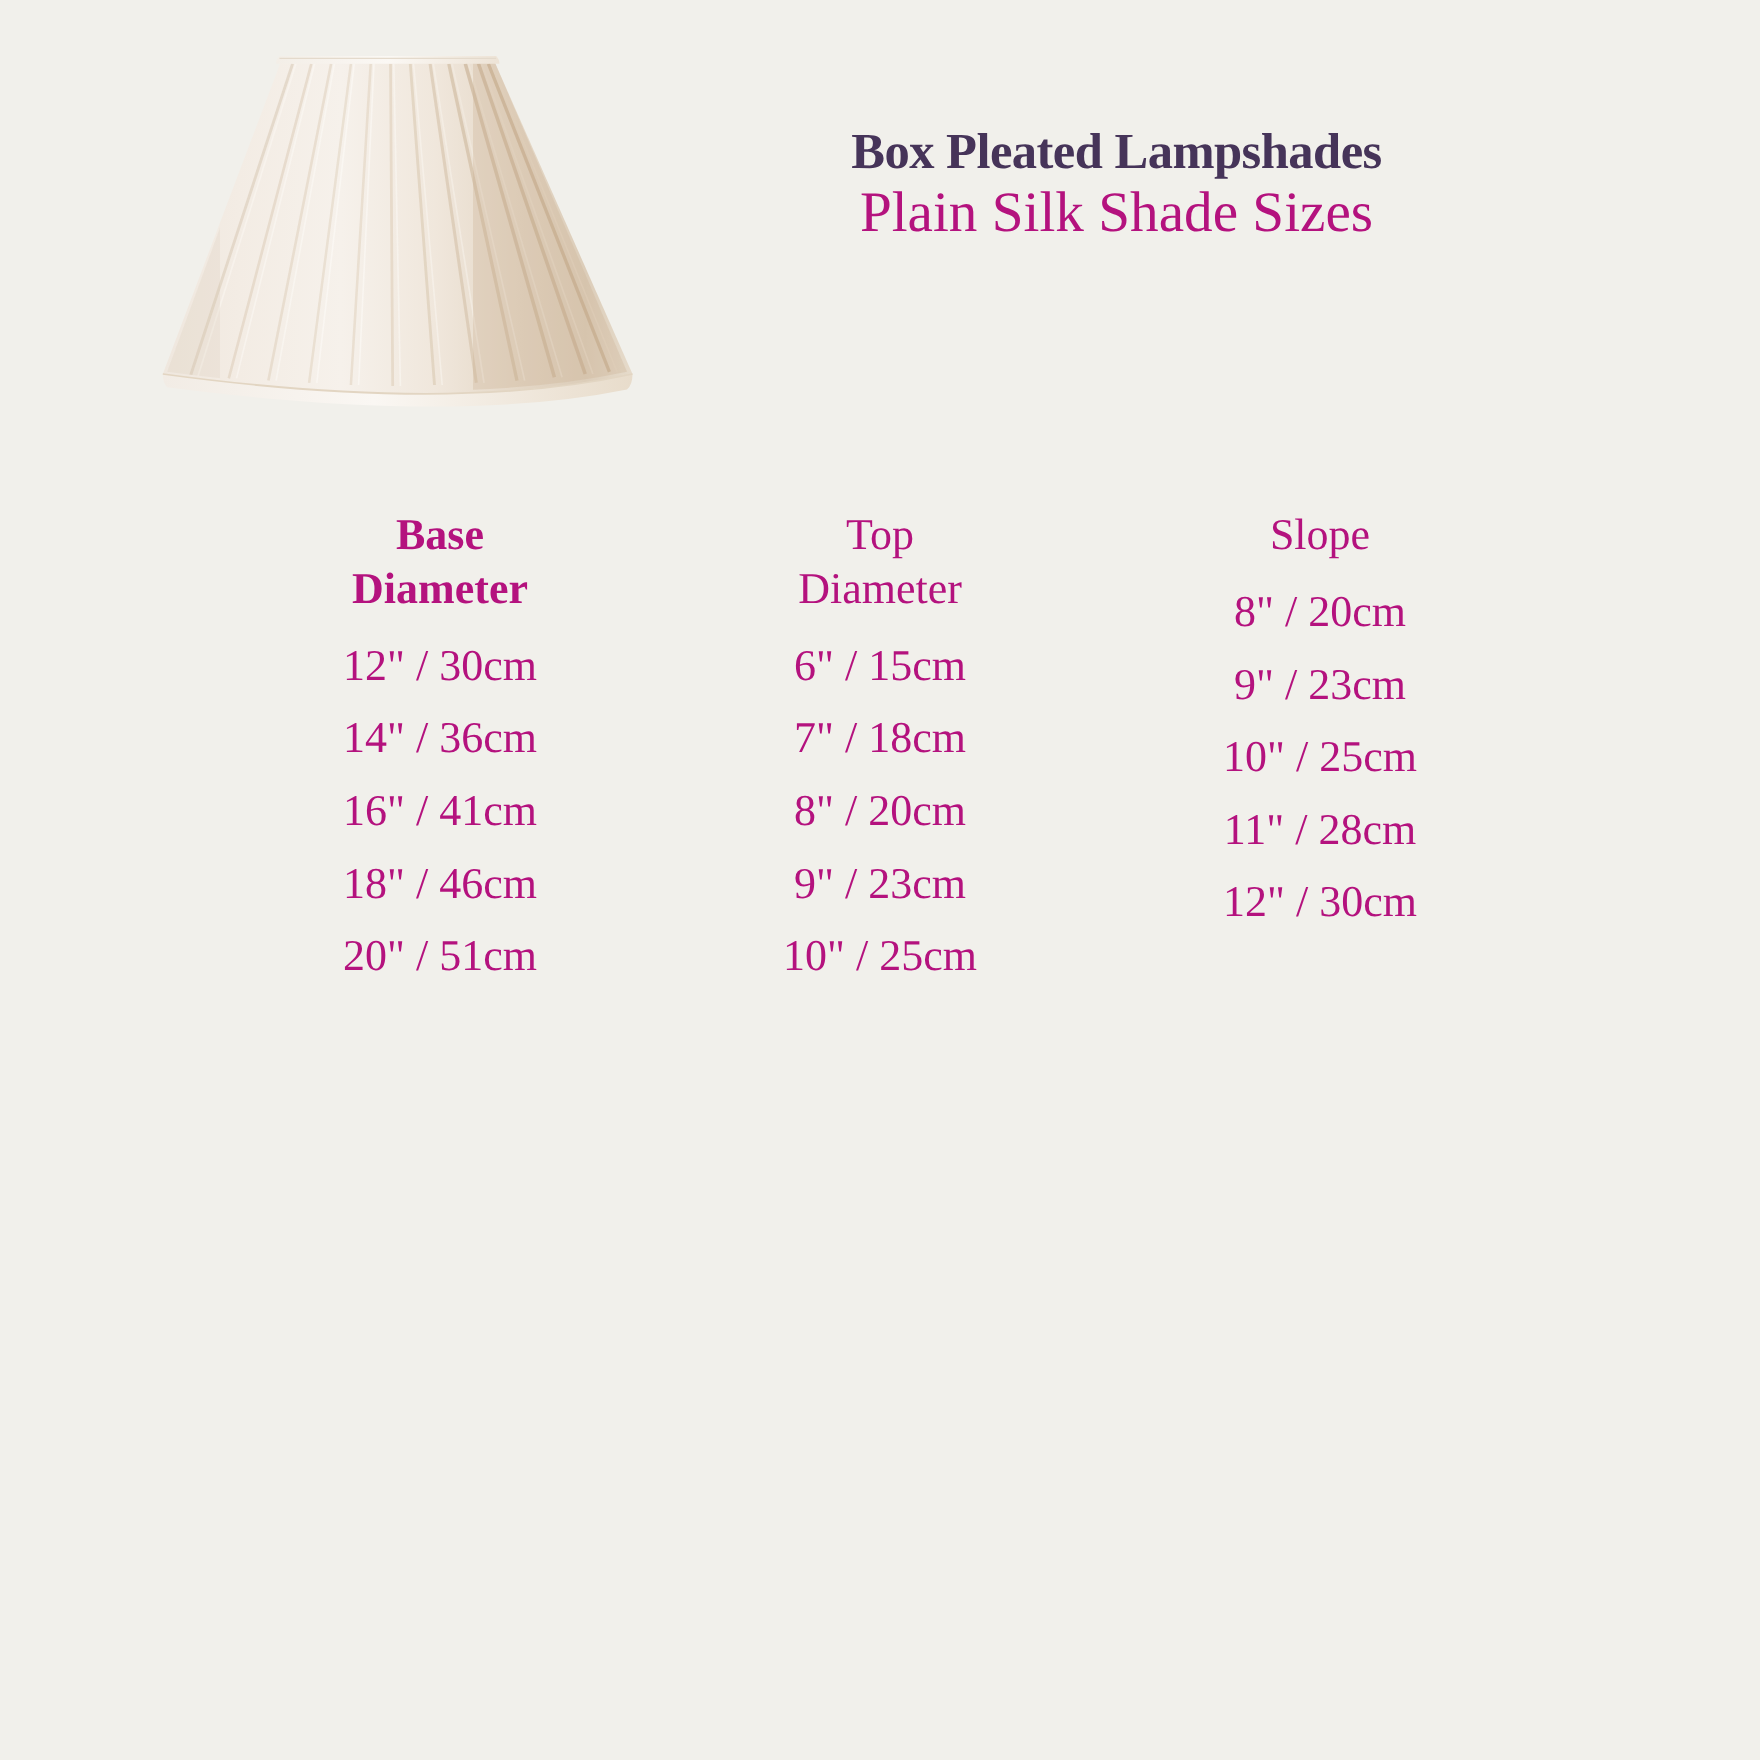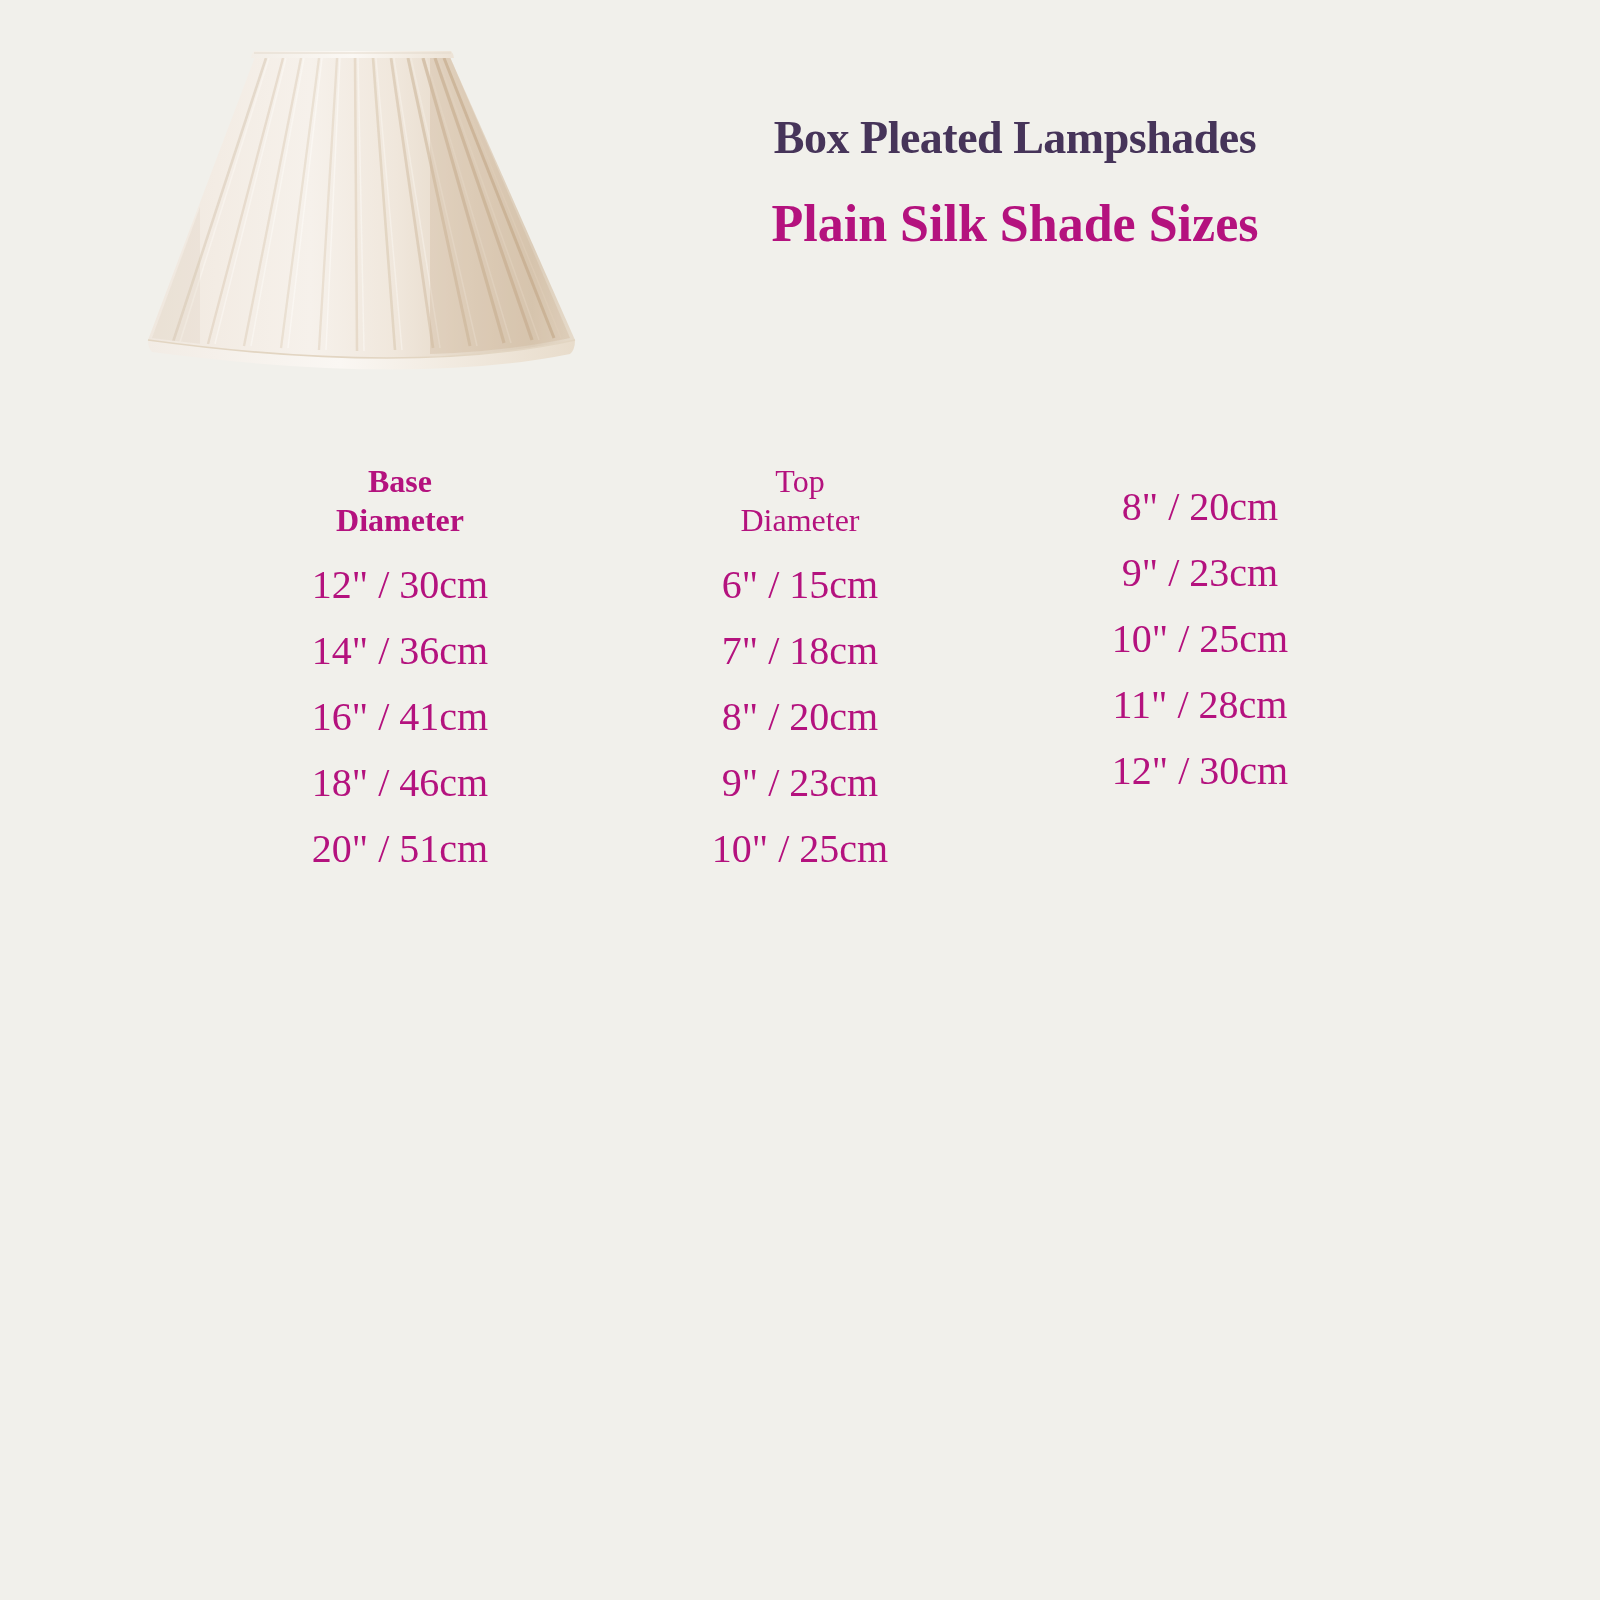--- a/index.html
+++ b/index.html
@@ -40,44 +40,43 @@
   }
   #main-title {
     color:#463459;
     font-size:46px;
     font-weight:bold;
     letter-spacing:-0.5px;
     line-height:1.12;
     white-space:nowrap;
   }
   #sub-title {
-    margin-top:30px;
     color:#B4127E;
     font-size:52px;
-    font-weight:bold;
+    font-weight:normal;
     line-height:1.15;
     white-space:nowrap;
   }
 
   
   #size-table {
     position:absolute;
     left:200px;
     top:462px;
     width:1240px;
     display:flex;
     justify-content:flex-start;
   }
   .size-col {
     width:400px;
     text-align:center;
     color:#B4127E;
   }
   .col-header {
-    font-size:32px;
+    font-size:40px;
     line-height:1.22;
     color:#B4127E;
     white-space:nowrap;
   }
   .col-header.bold { font-weight:bold; }
   .col-header .hline { display:block; }
 
   .col-values { margin-top:12px; }
   .size-value {
     font-size:40px;
@@ -199,20 +198,21 @@
         <div class="size-value">6" / 15cm</div>
         <div class="size-value">7" / 18cm</div>
         <div class="size-value">8" / 20cm</div>
         <div class="size-value">9" / 23cm</div>
         <div class="size-value">10" / 25cm</div>
       </div>
     </div>
 
     <div class="size-col">
       <div class="col-header">
+        <span class="hline">Slope</span>
       </div>
       <div class="col-values">
         <div class="size-value">8" / 20cm</div>
         <div class="size-value">9" / 23cm</div>
         <div class="size-value">10" / 25cm</div>
         <div class="size-value">11" / 28cm</div>
         <div class="size-value">12" / 30cm</div>
       </div>
     </div>
 

